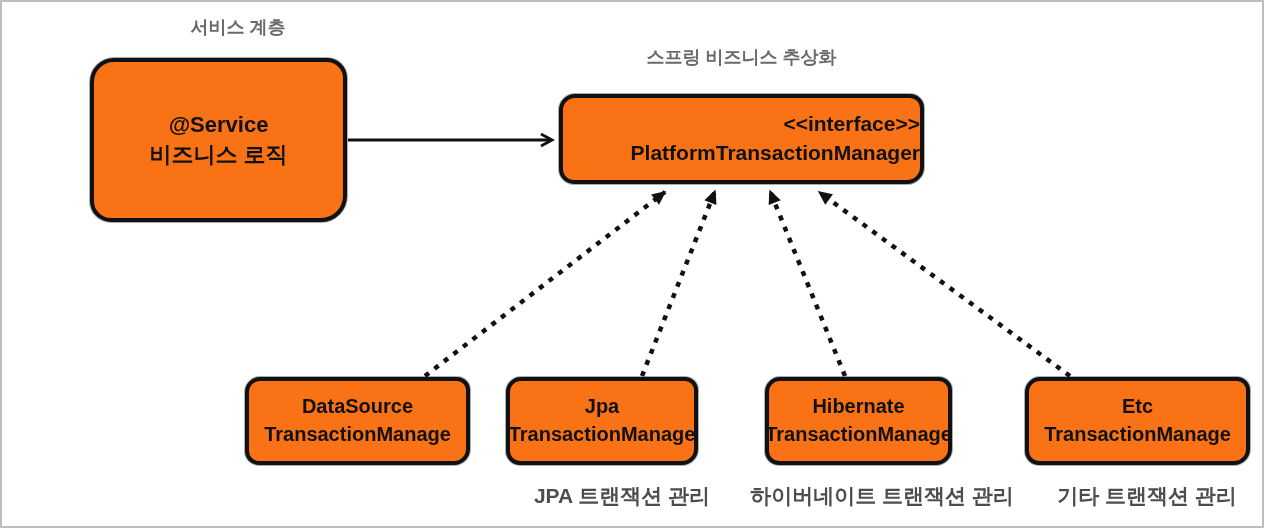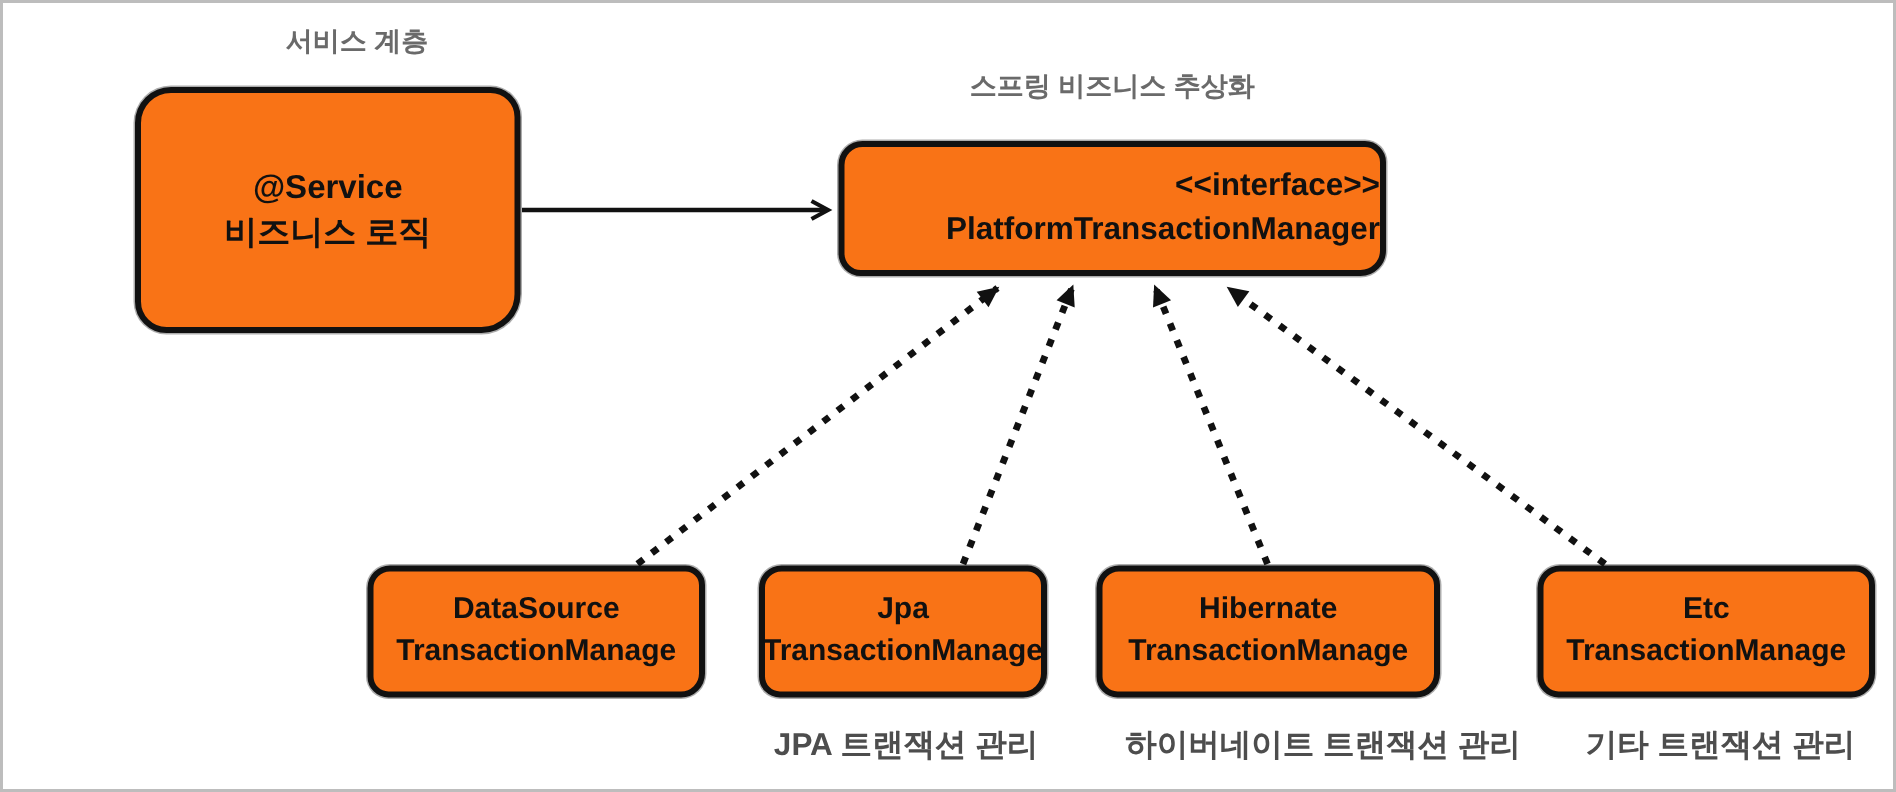--- a/index.html
+++ b/index.html
@@ -49,39 +49,39 @@
     font-size: 21px;
     align-items: flex-end;
   }
   .node-impl {
     top: 375px; height: 88px;
     border-radius: 15px 13px 16px 14px;
     font-size: 20px;
   }
   .node-impl-1 { left: 243px;  width: 225px; }
   .node-impl-2 { left: 504px;  width: 192px; }
-  .node-impl-3 { left: 729px;  width: 229px; }
+  .node-impl-3 { left: 763px;  width: 187px; }
   .node-impl-4 { left: 1023px; width: 225px; }
 
   
   .glabel {
     position: absolute;
     font-weight: bold;
     white-space: nowrap;
   }
   .glabel-heading { color: #6a6a6a; font-size: 18px; }
   .glabel-caption { color: #4d4d4d; font-size: 21px; }
 
   .label-service-layer { left: 86px;  top: 13px;  width: 300px; text-align: center; }
   .label-abstraction   { left: 557px; top: 43px;  width: 365px; text-align: center; }
   .label-depends       { left: 7px;   top: 236px; }
 
   .caption { position: absolute; top: 480px; width: 320px; text-align: center; }
   .caption-1 { left: 196px; }
-  .caption-2 { left: 442px; }
+  .caption-2 { left: 460px; }
   .caption-3 { left: 720px; }
   .caption-4 { left: 985px; }
 </style>
 </head>
 <body>
 
 <div class="stage">
 
   <svg class="arrows" viewBox="0 0 1264 528" xmlns="http://www.w3.org/2000/svg">
     <defs>

